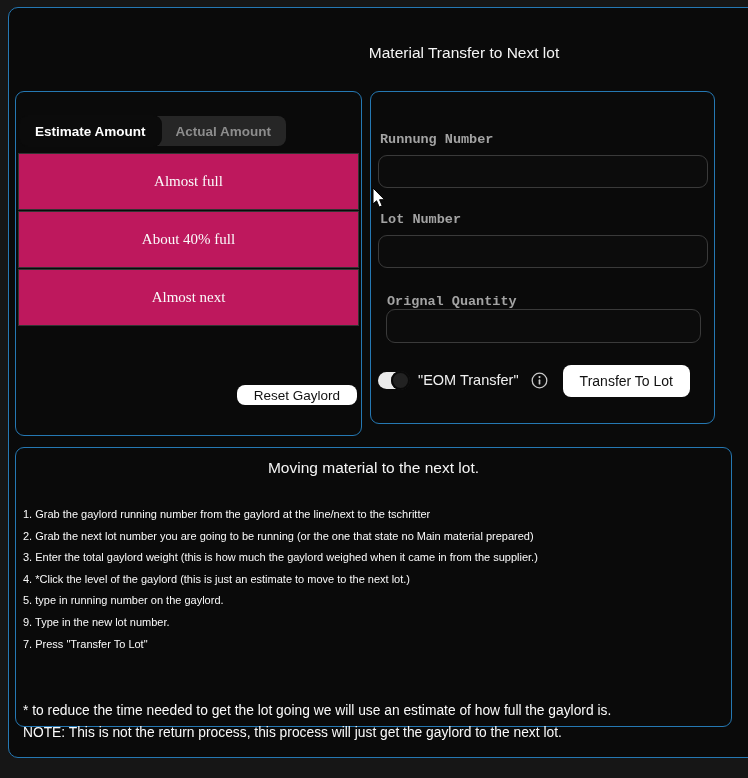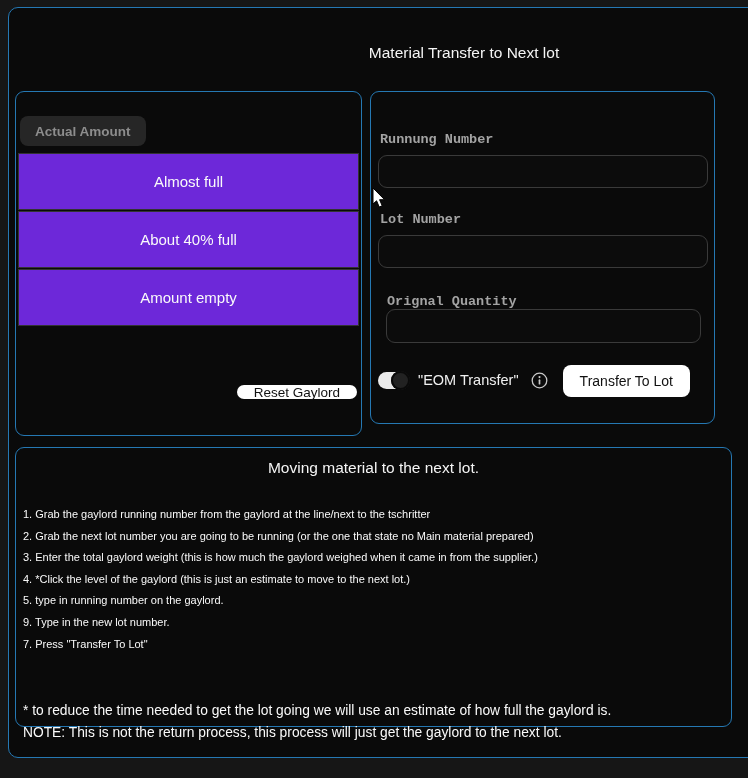--- a/index.html
+++ b/index.html
@@ -44,27 +44,27 @@
     display:flex;align-items:center;
     padding:0 15px;font-size:13.5px;font-weight:700;
     color:#8d8d8d;border-radius:8px;cursor:pointer;white-space:nowrap;
   }
   .tab.active{background:#0b0b0b;color:#ffffff;box-shadow:0 0 0 1px #0b0b0b;}
 
   
   .options{position:absolute;left:2px;right:2px;top:61px;}
   .option{
     display:block;width:100%;height:57px;
-    background:#6d28d9;border:1px solid #333333;
+    background:#be185d;border:1px solid #333333;
     color:#fafafa;font-size:15px;
-    font-family:Liberation Sans, sans-serif;text-align:center;cursor:pointer;
+    font-family:Liberation Serif, serif;text-align:center;cursor:pointer;
     margin-bottom:1px;box-sizing:border-box;border-radius:0;
   }
   .reset-btn{
-    position:absolute;right:4px;top:293px;height:14px;
+    position:absolute;right:4px;top:293px;height:20px;
     background:#ffffff;color:#111111;border:none;border-radius:8px;
     font-size:13.5px;font-family:inherit;padding:0 17px;cursor:pointer;
   }
 
   
   .fld-label{position:absolute;font-size:13.5px;font-weight:700;color:#a3a3a3;white-space:nowrap;font-family:Liberation Mono, monospace;}
   .l1{left:9px;top:40px;}
   .l2{left:9px;top:120px;}
   .l3{left:16px;top:202px;}
   .fld{
@@ -110,26 +110,27 @@
   .cursor{position:absolute;left:372px;top:188px;pointer-events:none;}
 </style>
 </head>
 <body>
 
 <div class="container">
   <div class="page-title">Material Transfer to Next lot</div>
 
   <div class="panel left-panel">
     <div class="tab-group">
+      <div class="tab active">Estimate Amount</div>
       <div class="tab">Actual Amount</div>
     </div>
     <div class="options">
       <button class="option">Almost full</button>
       <button class="option">About 40% full</button>
-      <button class="option">Amount empty</button>
+      <button class="option">Almost next</button>
     </div>
     <button class="reset-btn">Reset Gaylord</button>
   </div>
 
   <div class="panel right-panel">
     <label class="fld-label l1">Runnung Number</label>
     <input class="fld i1" value="" aria-label="Runnung Number" style="">
 
     <label class="fld-label l2">Lot Number</label>
     <input class="fld i2" value="" aria-label="Lot Number" style="">

